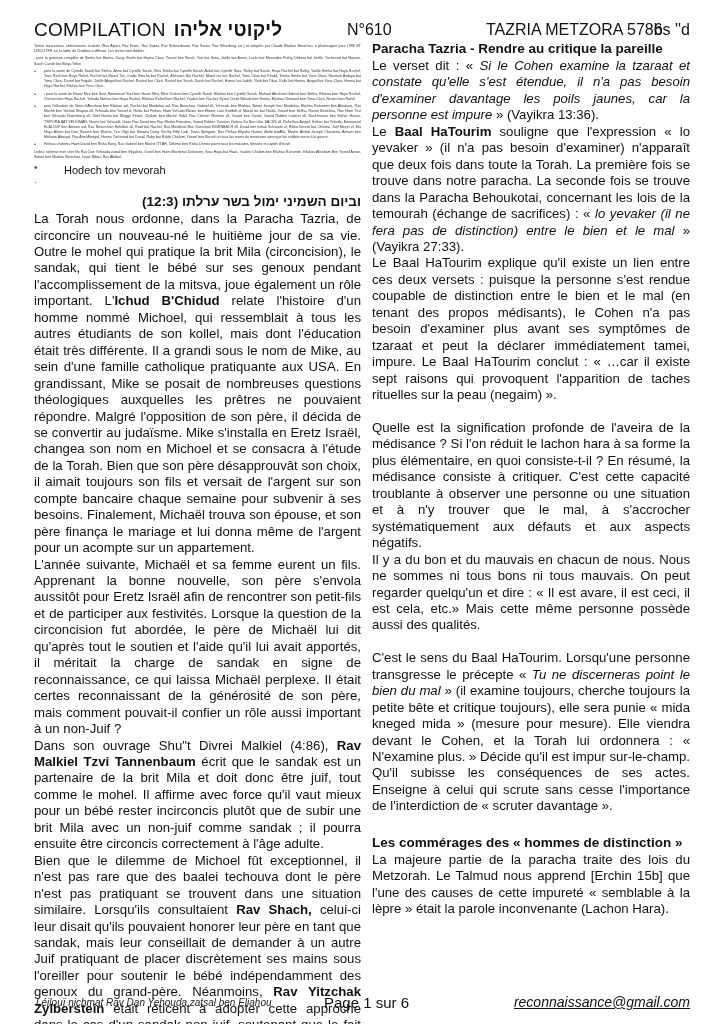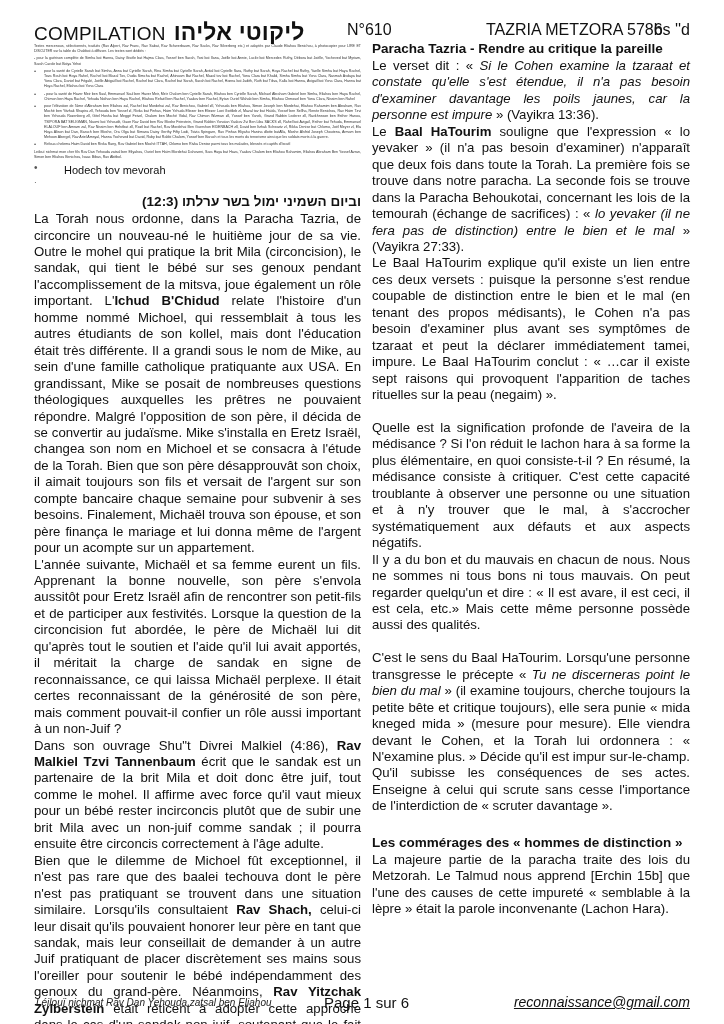--- a/index.html
+++ b/index.html
@@ -1,19 +1,19 @@
 <!DOCTYPE html>
 <html><head>
 <meta charset="utf-8">
 <style>
   html, body { margin:0; padding:0; background:#ffffff; }
   body { width:724px; height:1024px; position:relative; overflow:hidden; font-family:"Liberation Sans", sans-serif; color:#111; }
   .header { position:absolute; top:19px; left:34px; right:34px; height:22px; }
   .h-title { position:absolute; left:0; top:0; font-size:19px; letter-spacing:0.2px; }
-  .h-hebrew { font-weight:bold; margin-left:8px; font-size:23px; }
+  .h-hebrew { font-weight:bold; margin-left:8px; font-size:19px; }
   .h-num { position:absolute; left:313px; top:2px; font-size:16px; }
   .h-parasha { position:absolute; left:452px; top:2px; font-size:16px; }
   .h-bsd { position:absolute; right:0; top:2px; font-size:16px; }
 
   .col { position:absolute; top:44px; }
   .col-left { left:34px; width:327px; }
   .col-right { left:372px; width:318px; top:37px; }
 
   .tiny { font-size:3.6px; line-height:5.2px; color:#333; text-align:justify; margin:0 0 2px 0; }
   .tiny.indent { padding-left:10px; position:relative; }

